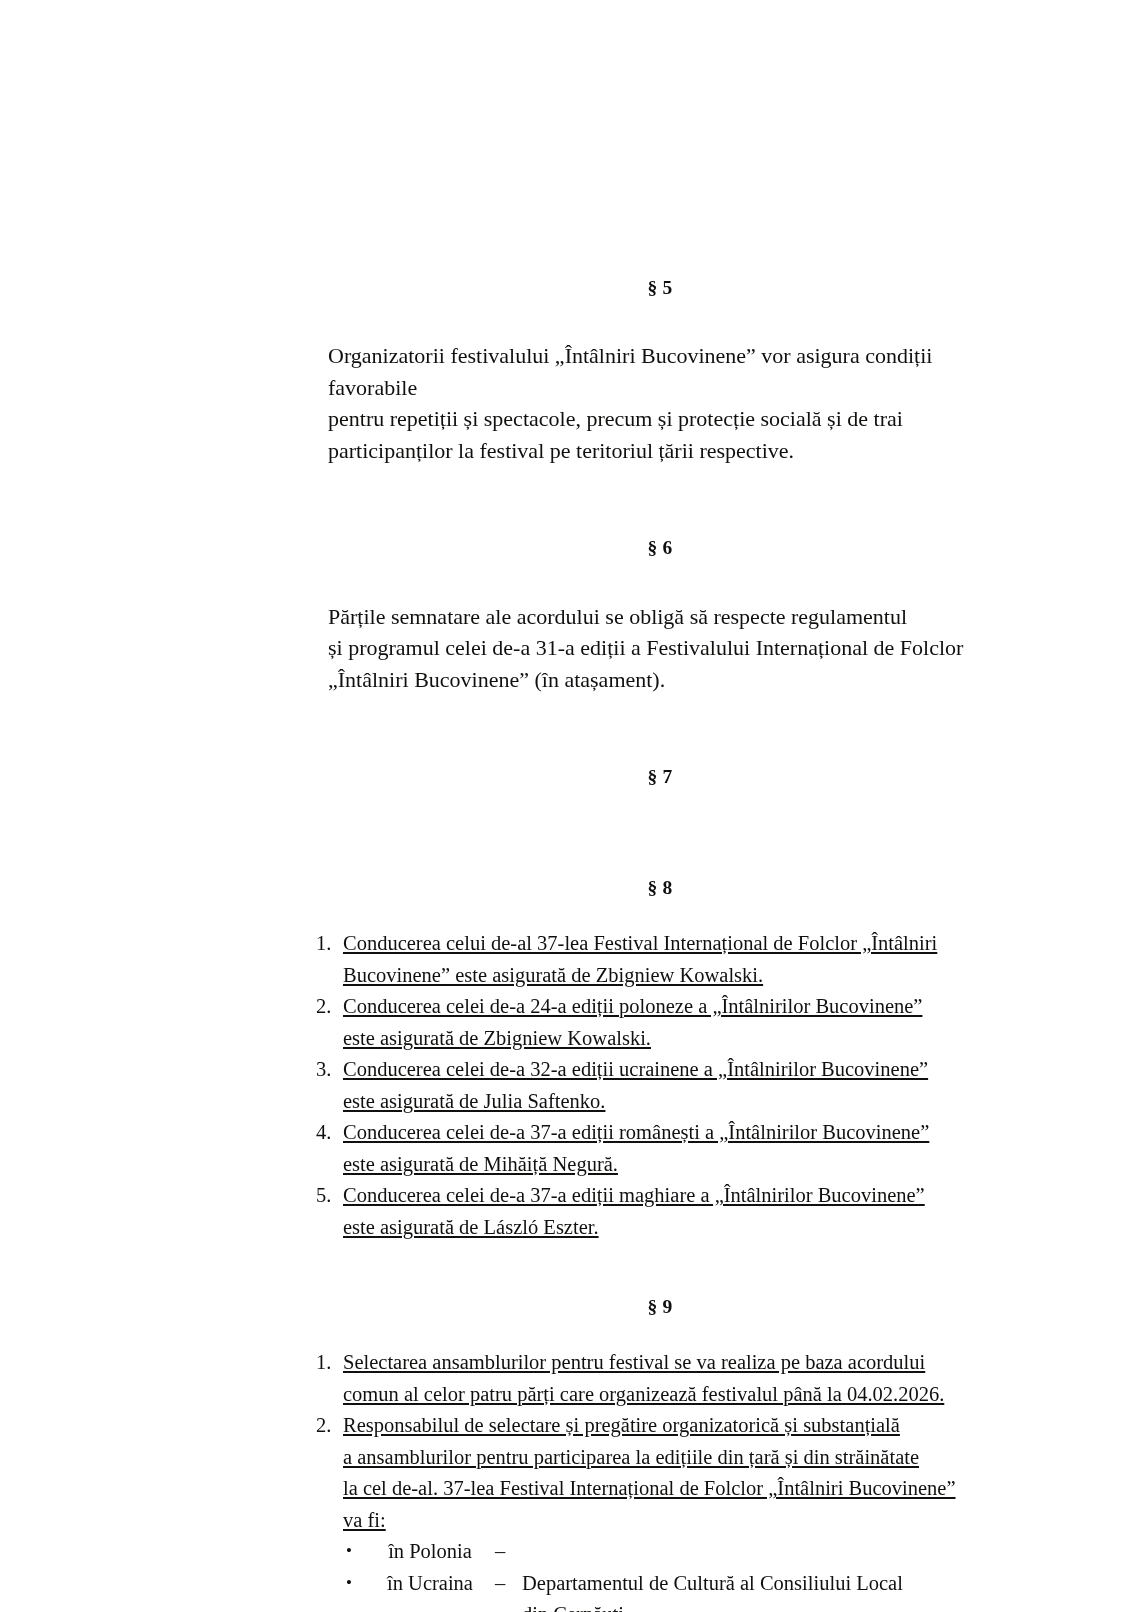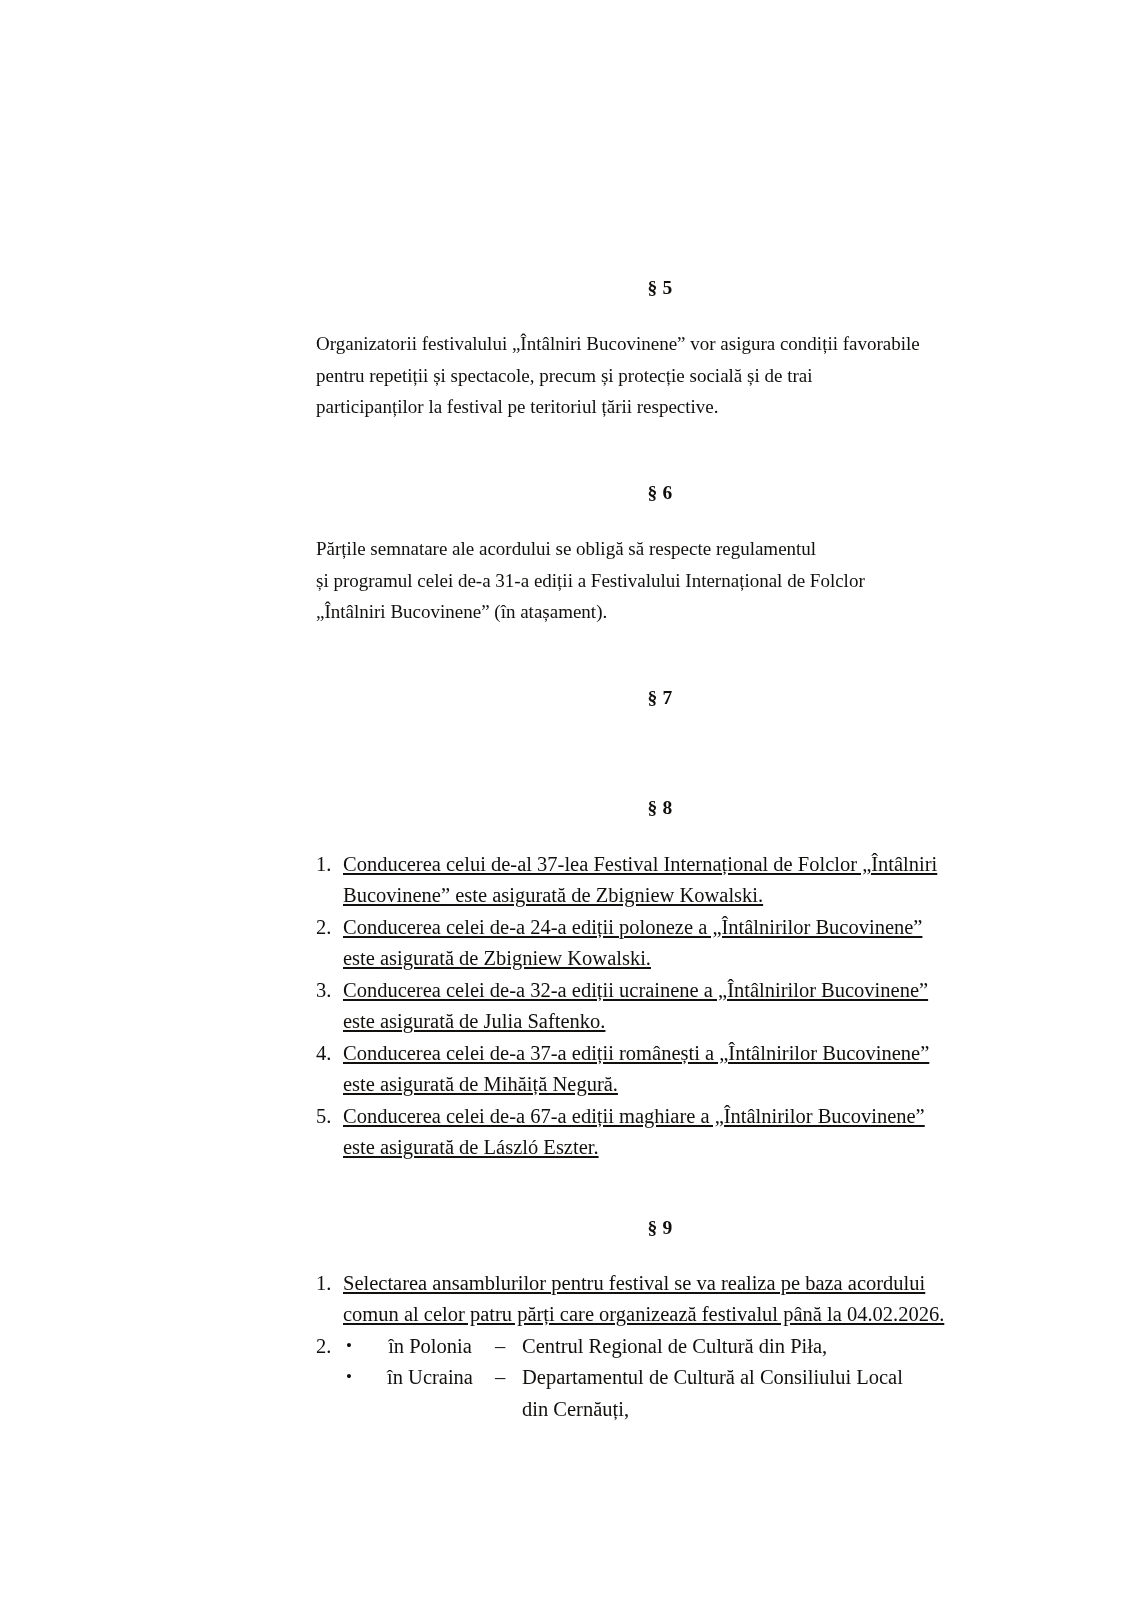--- a/index.html
+++ b/index.html
@@ -39,23 +39,23 @@
     text-align: center;
     letter-spacing: 0.2px;
     line-height: 1.2;
     margin: 0;
     padding: 0;
     width: 688px;
   }
 
   
   .para {
-    font-size: 19px;
-    line-height: 31.5px;
-    margin: 0;
+    font-size: 22px;
+    line-height: 31.5px;
+    margin: 12px;
     padding: 0;
     white-space: pre-line;
   }
 
   
   .gap-head-body { height: 29px; }
   .gap-section    { height: 58px; }
   .gap-section-sm { height: 52px; }
 
   
@@ -167,46 +167,49 @@
         <span class="li-text">Conducerea celei de-a 32-a ediții ucrainene a „Întâlnirilor Bucovinene”
 este asigurată de Julia Saftenko.</span>
       </li>
       <li>
         <span class="marker">4.</span>
         <span class="li-text">Conducerea celei de-a 37-a ediții românești a „Întâlnirilor Bucovinene”
 este asigurată de Mihăiță Negură.</span>
       </li>
       <li>
         <span class="marker">5.</span>
-        <span class="li-text">Conducerea celei de-a 67-a ediții maghiare a „Întâlnirilor Bucovinene”
+        <span class="li-text">Conducerea celei de-a 37-a ediții maghiare a „Întâlnirilor Bucovinene”
 este asigurată de László Eszter.</span>
       </li>
     </ol>
 
     <div class="gap-section-sm"></div>
 
     <div class="sec-head">§ 9</div>
     <div class="gap-head-body"></div>
     <ol class="num-list">
       <li>
         <span class="marker">1.</span>
         <span class="li-text">Selectarea ansamblurilor pentru festival se va realiza pe baza acordului
 comun al celor patru părți care organizează festivalul până la 04.02.2026.</span>
       </li>
       <li>
         <span class="marker">2.</span>
+        <span class="li-text">Responsabilul de selectare și pregătire organizatorică și substanțială
+a ansamblurilor pentru participarea la edițiile din țară și din străinătate
+la cel de-al. 37-lea Festival Internațional de Folclor „Întâlniri Bucovinene”
+va fi:</span>
 
         <ul class="country-list">
 
           <li>
             <span class="bullet">•</span>
             <span class="country-row">
               <span class="country-name">în Polonia</span>
               <span class="dash-col">–</span>
-              <span class="org-col">Centrul Regional de Cultură din Piła,</span>
             </span>
           </li>
 
           <li>
             <span class="bullet">•</span>
             <span class="country-row">
               <span class="country-name">în Ucraina</span>
               <span class="dash-col">–</span>
               <span class="org-col">Departamentul de Cultură al Consiliului Local
 din Cernăuți,</span>

